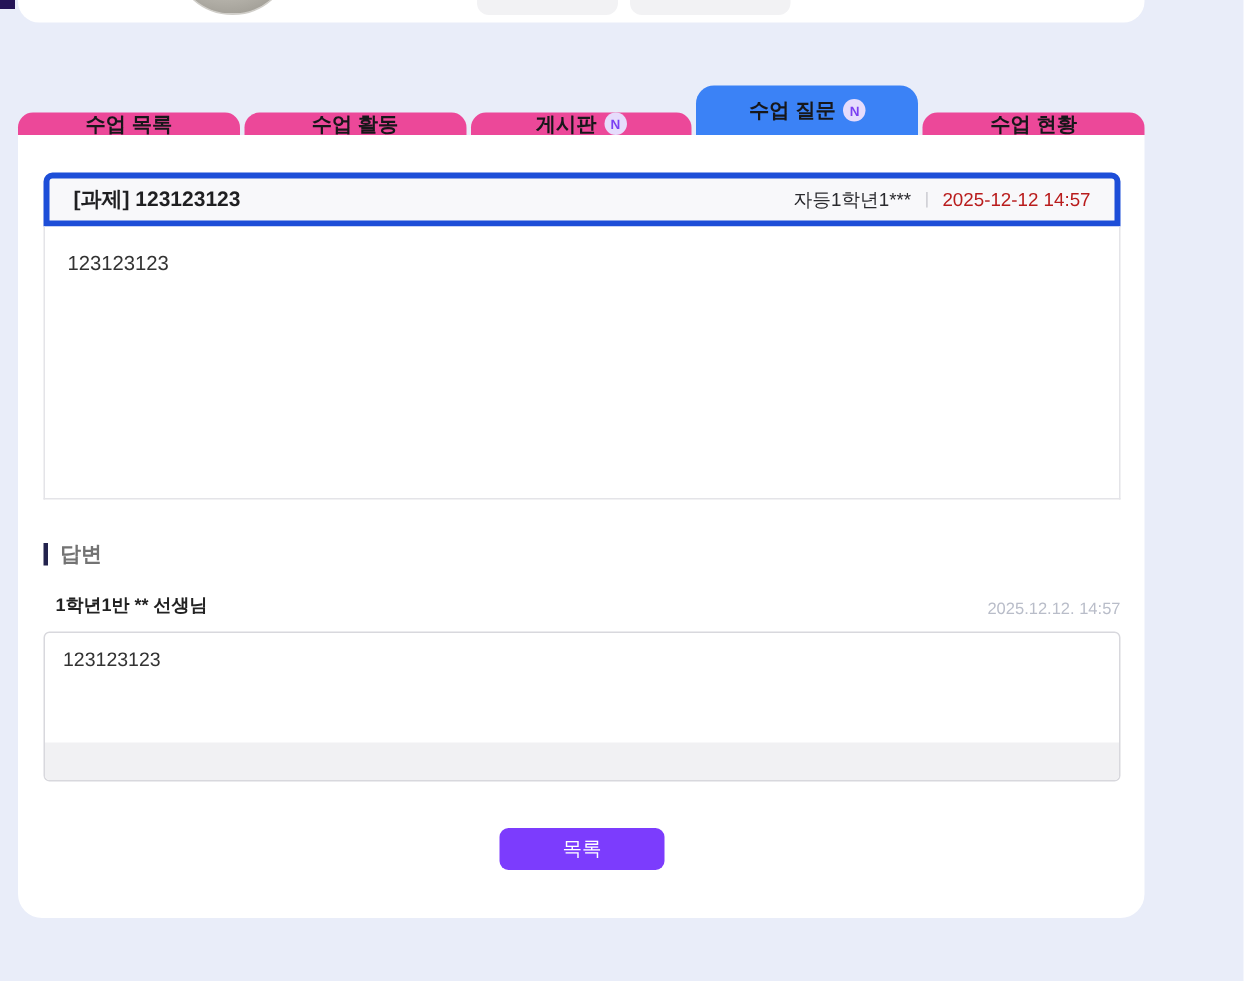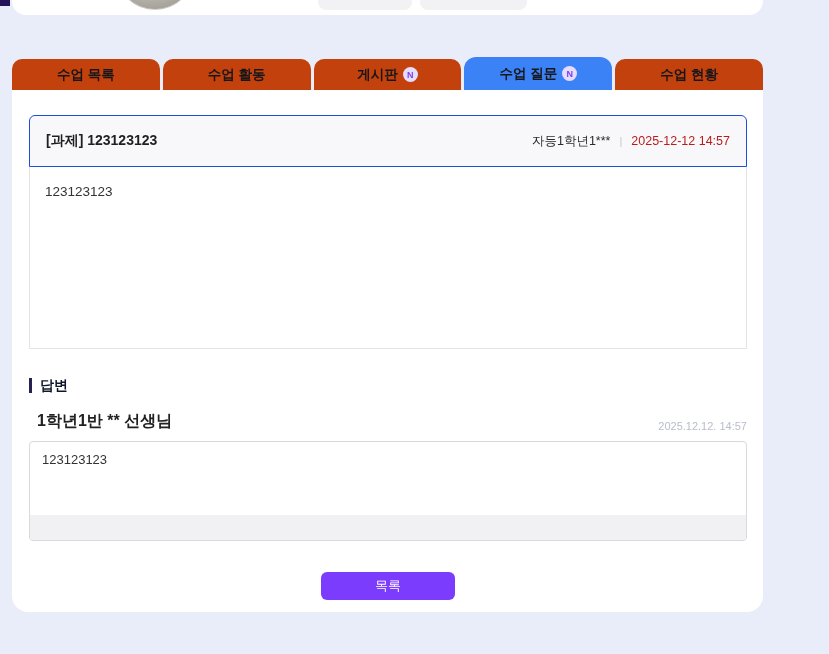--- a/index.html
+++ b/index.html
@@ -36,22 +36,22 @@
   .head-btn.b1 { left:306px; width:94px; }
   .head-btn.b2 { left:408px; width:107px; }
 
   
   .tab-row {
     margin:42px 0 0 12px;
     width:751px; height:33px;
     display:flex; gap:3px; align-items:flex-end;
   }
   .tab {
-    flex:1; height:31px;
-    background:#c2410c;
+    flex:1; height:15px;
+    background:#ec4899;
     border:none;
     border-radius:10px 10px 0 0;
     display:flex; align-items:center; justify-content:center; gap:5px;
     font-family:inherit;
     font-size:13.5px; font-weight:600; color:#17171a;
     cursor:pointer;
   }
   .tab.active {
     height:33px;
     background:#3b82f6;
@@ -67,23 +67,23 @@
 
   
   .main-card {
     margin-left:12px;
     width:751px; height:522px;
     background:#ffffff;
     border-radius:0 0 16px 16px;
     padding:25px 16px 0 17px;
   }
   .q-header {
-    width:718px; height:52px;
+    width:718px; height:36px;
     background:#f8f8fa;
-    border:1px solid #1d4ed8;
+    border:4px solid #1d4ed8;
     border-radius:6px 6px 0 0;
     display:flex; align-items:center; justify-content:space-between;
     padding:0 16px;
   }
   .q-title { font-size:14px; font-weight:600; color:#1f1f21; }
   .q-meta { display:flex; align-items:center; font-size:12.5px; }
   .q-author { font-weight:400; color:#2a2a2e; }
   .q-sep { color:#c9c9cf; margin:0 9px; font-size:11px; }
   .q-date { color:#b91c1c; }
   .q-body {
@@ -92,29 +92,29 @@
     background:#fff;
     padding:17px 15px;
     font-size:13.5px; color:#333;
   }
 
   
   .answer-label {
     margin-top:29px;
     border-left:3px solid #23234d;
     padding-left:8px;
-    font-size:14px; font-weight:700; color:#0f172a;
+    font-size:14px; font-weight:700; color:#737373;
     line-height:15px;
   }
   .answer-head {
     margin-top:18px;
     width:718px;
     display:flex; align-items:flex-end; justify-content:space-between;
   }
-  .teacher { padding-left:8px; font-size:16px; font-weight:700; color:#222; }
+  .teacher { padding-left:8px; font-size:12px; font-weight:700; color:#222; }
   .a-date { font-size:11px; color:#b9bdc9;margin-left:40px; }
   .answer-box {
     margin-top:9px;
     width:718px; height:100px;
     border:1px solid #d8d8dd; border-radius:4px;
     display:flex; flex-direction:column;
     overflow:hidden;
     background:#fff;
   }
   .answer-text {
@@ -123,21 +123,21 @@
     font-size:13px; color:#333;
   }
   .answer-footer {
     height:25px;
     background:#f1f1f3;
   }
 
   
   .btn-row { margin-top:31px; display:flex; justify-content:center; width:718px; }
   .list-btn {
-    width:134px; height:28px;
+    width:110px; height:28px;
     background:#7c3cfd; color:#fff;
     border:none; border-radius:6px;
     font-family:inherit;
     font-size:13px; font-weight:500;
     cursor:pointer;
   }
 </style>
 </head>
 <body>
 

